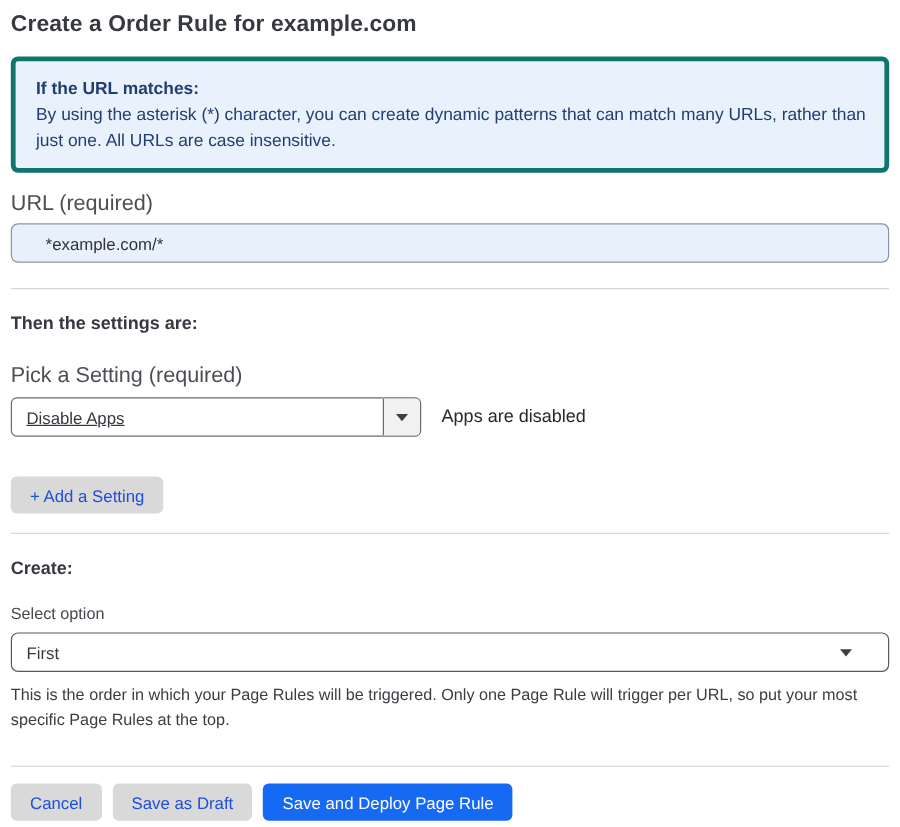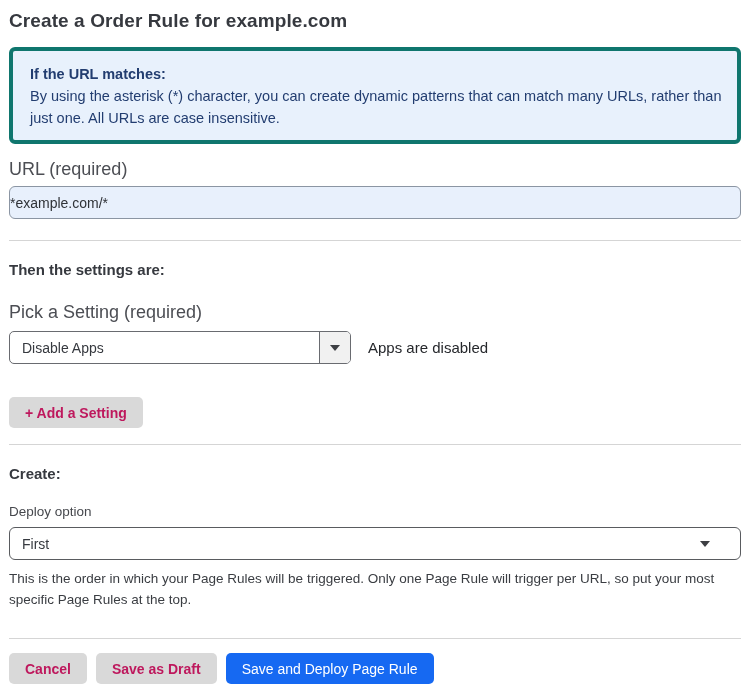--- a/index.html
+++ b/index.html
@@ -44,21 +44,21 @@
     color: #4c4e54;
   }
   .url-input {
     display: block;
     width: 100%;
     margin-top: 6px;
     height: 33px;
     background: #e8f0fc;
     border: 1px solid #8b95a3;
     border-radius: 6px;
-    padding: 0 0;
+    padding: 0 28px;
     font-family: "Liberation Sans", sans-serif;
     font-size: 14px;
     color: #2f3237;
     outline: none;
   }
   .helper-text {
     margin-top: 7px;
     font-size: 13px;
     color: #56565c;
   }
@@ -93,20 +93,21 @@
     overflow: hidden;
     cursor: pointer;
   }
   .dropdown .dropdown-value {
     flex: 1;
     display: flex;
     align-items: center;
     padding-left: 12px;
     font-size: 14px;
     color: #36393f;
+    text-decoration: underline;
   }
   .dropdown .caret-box {
     width: 31px;
     background: #f1f1f1;
     border-left: 1px solid #696b70;
     display: flex;
     align-items: center;
     justify-content: center;
   }
   .caret {
@@ -127,22 +128,21 @@
     height: 31px;
     padding: 0 16px;
     border: none;
     border-radius: 5px;
     font-family: "Liberation Sans", sans-serif;
     font-size: 14px;
     cursor: pointer;
   }
   .btn-gray {
     background: #d9d9d9;
-    color: #be185d;
-    font-weight: bold;
+    color: #1d4ed8;
   }
   .btn-blue {
     background: #1669f2;
     color: #ffffff;
   }
   .add-setting { margin-top: 33px; }
   .order-select-label { margin-top: 22px; font-size: 13.5px; color: #46484d; }
   .select-box {
     margin-top: 8px;
     width: 100%;
@@ -202,21 +202,21 @@
     </div>
     <div class="setting-status">Apps are disabled</div>
   </div>
 
   <button class="btn btn-gray add-setting">+ Add a Setting</button>
 
   <hr class="divider divider-2">
 
   <div class="section-heading">Create:</div>
 
-  <div class="order-select-label">Deploy option</div>
+  <div class="order-select-label">Select option</div>
 
   <div class="select-box">
     <span class="select-value">First</span>
     <span class="caret"></span>
   </div>
 
   <div class="order-helper">This is the order in which your Page Rules will be triggered. Only one Page Rule will trigger per URL, so put your most specific Page Rules at the top.</div>
 
   <hr class="divider divider-3">
 

